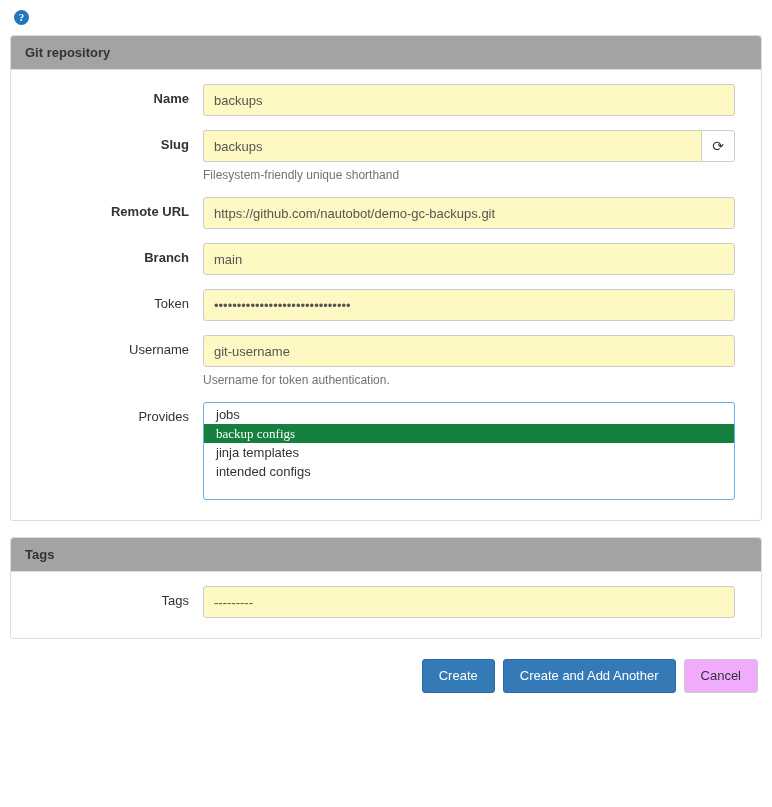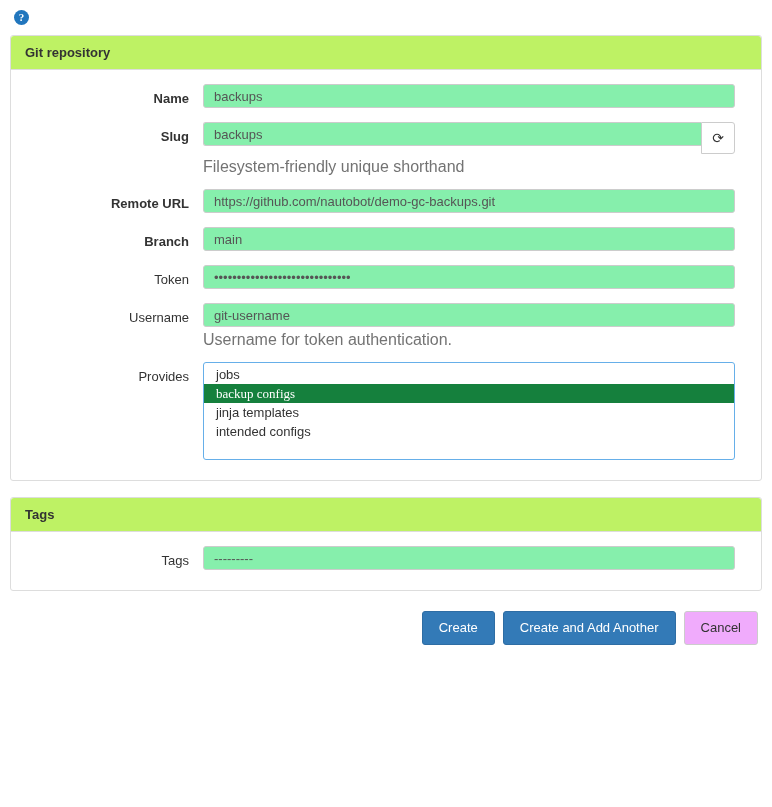--- a/index.html
+++ b/index.html
@@ -48,21 +48,21 @@
     font-family: "Liberation Serif", serif;
   }
   
   .panel {
     border: 1px solid #dddddd;
     border-radius: 3px;
     background: #ffffff;
     margin-bottom: 16px;
   }
   .panel-heading {
-    background: #bef264;
+    background: #a3a3a3;
     border-bottom: 1px solid #dddddd;
     padding: 9px 14px;
     font-size: 13px;
     font-weight: bold;
     color: #333333;
     border-radius: 3px 3px 0 0;
   }
   .panel-body {
     padding: 14px 0 6px 0;
   }
@@ -82,32 +82,32 @@
     color: #333333;
     flex: 0 0 178px;
   }
   .form-label.bold { font-weight: bold; }
   .form-control-wrap {
     flex: 1 1 auto;
     max-width: 532px;
   }
   .form-control {
     width: 100%;
-    height: 24px;
+    height: 32px;
     border: 1px solid #cccccc;
     border-radius: 3px;
     padding: 5px 10px;
     font-size: 13px;
     font-family: "Liberation Sans", sans-serif;
     color: #555555;
-    background: #86efac;
+    background: #fef9c3;
     outline: none;
   }
   .help-text {
-    font-size: 16px;
+    font-size: 12px;
     color: #737373;
     margin-top: 5px;
     line-height: 16px;
   }
   
   .input-group {
     display: flex;
     width: 100%;
   }
   .input-group .form-control {

